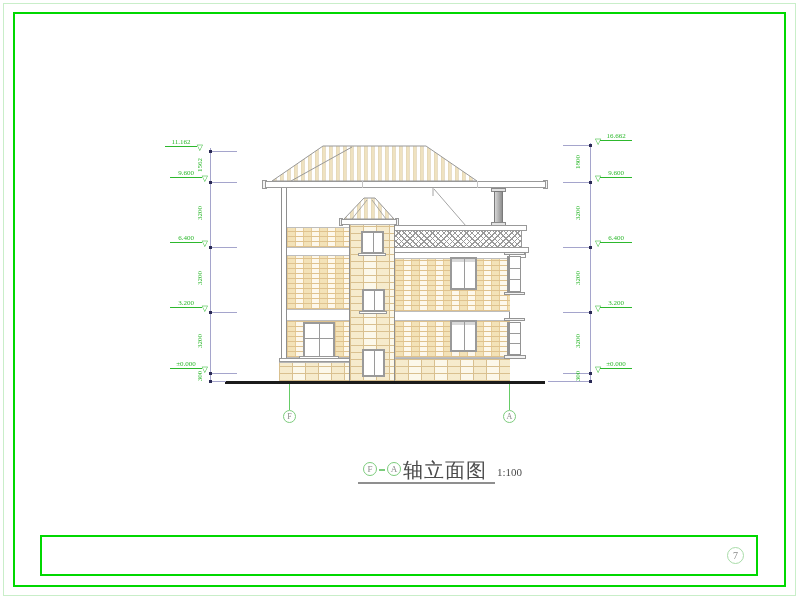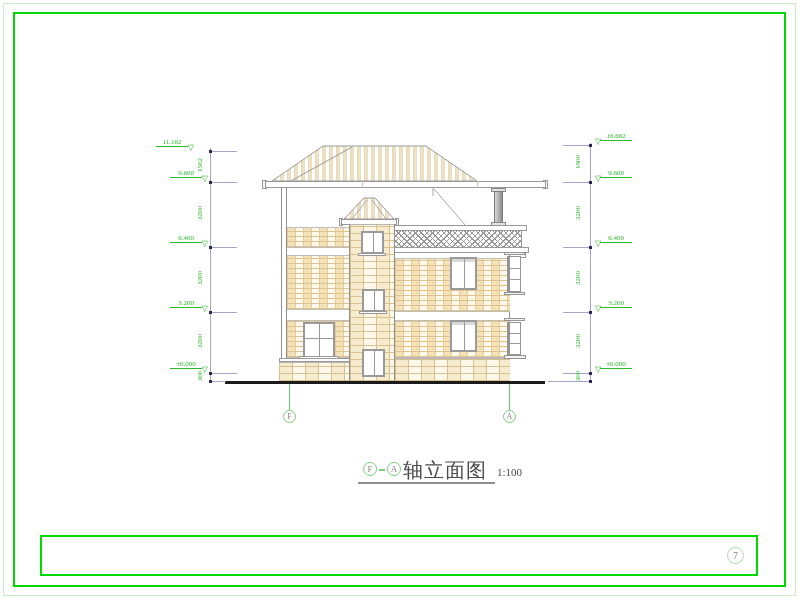--- a/index.html
+++ b/index.html
@@ -174,21 +174,21 @@
   <div class="abs dimline" style="left:210px;top:312px;width:27px;height:1px"></div>
   <div class="abs dimline" style="left:210px;top:373px;width:27px;height:1px"></div>
   <div class="abs dimline" style="left:210px;top:381px;width:16px;height:1px"></div>
   <div class="abs tick" style="left:209px;top:150px"></div>
   <div class="abs tick" style="left:209px;top:181px"></div>
   <div class="abs tick" style="left:209px;top:246px"></div>
   <div class="abs tick" style="left:209px;top:311px"></div>
   <div class="abs tick" style="left:209px;top:372px"></div>
   <div class="abs tick" style="left:209px;top:380px"></div>
 
-  <div class="abs elev" style="left:156px;top:138px">
+  <div class="abs elev" style="left:165px;top:138px">
     <span class="lbl">11.162</span>
     <span class="tri r">▽</span>
   </div>
   <div class="abs elev" style="left:170px;top:169px">
     <span class="lbl">9.600</span>
     <span class="tri r">▽</span>
   </div>
   <div class="abs elev" style="left:170px;top:234px">
     <span class="lbl">6.400</span>
     <span class="tri r">▽</span>

